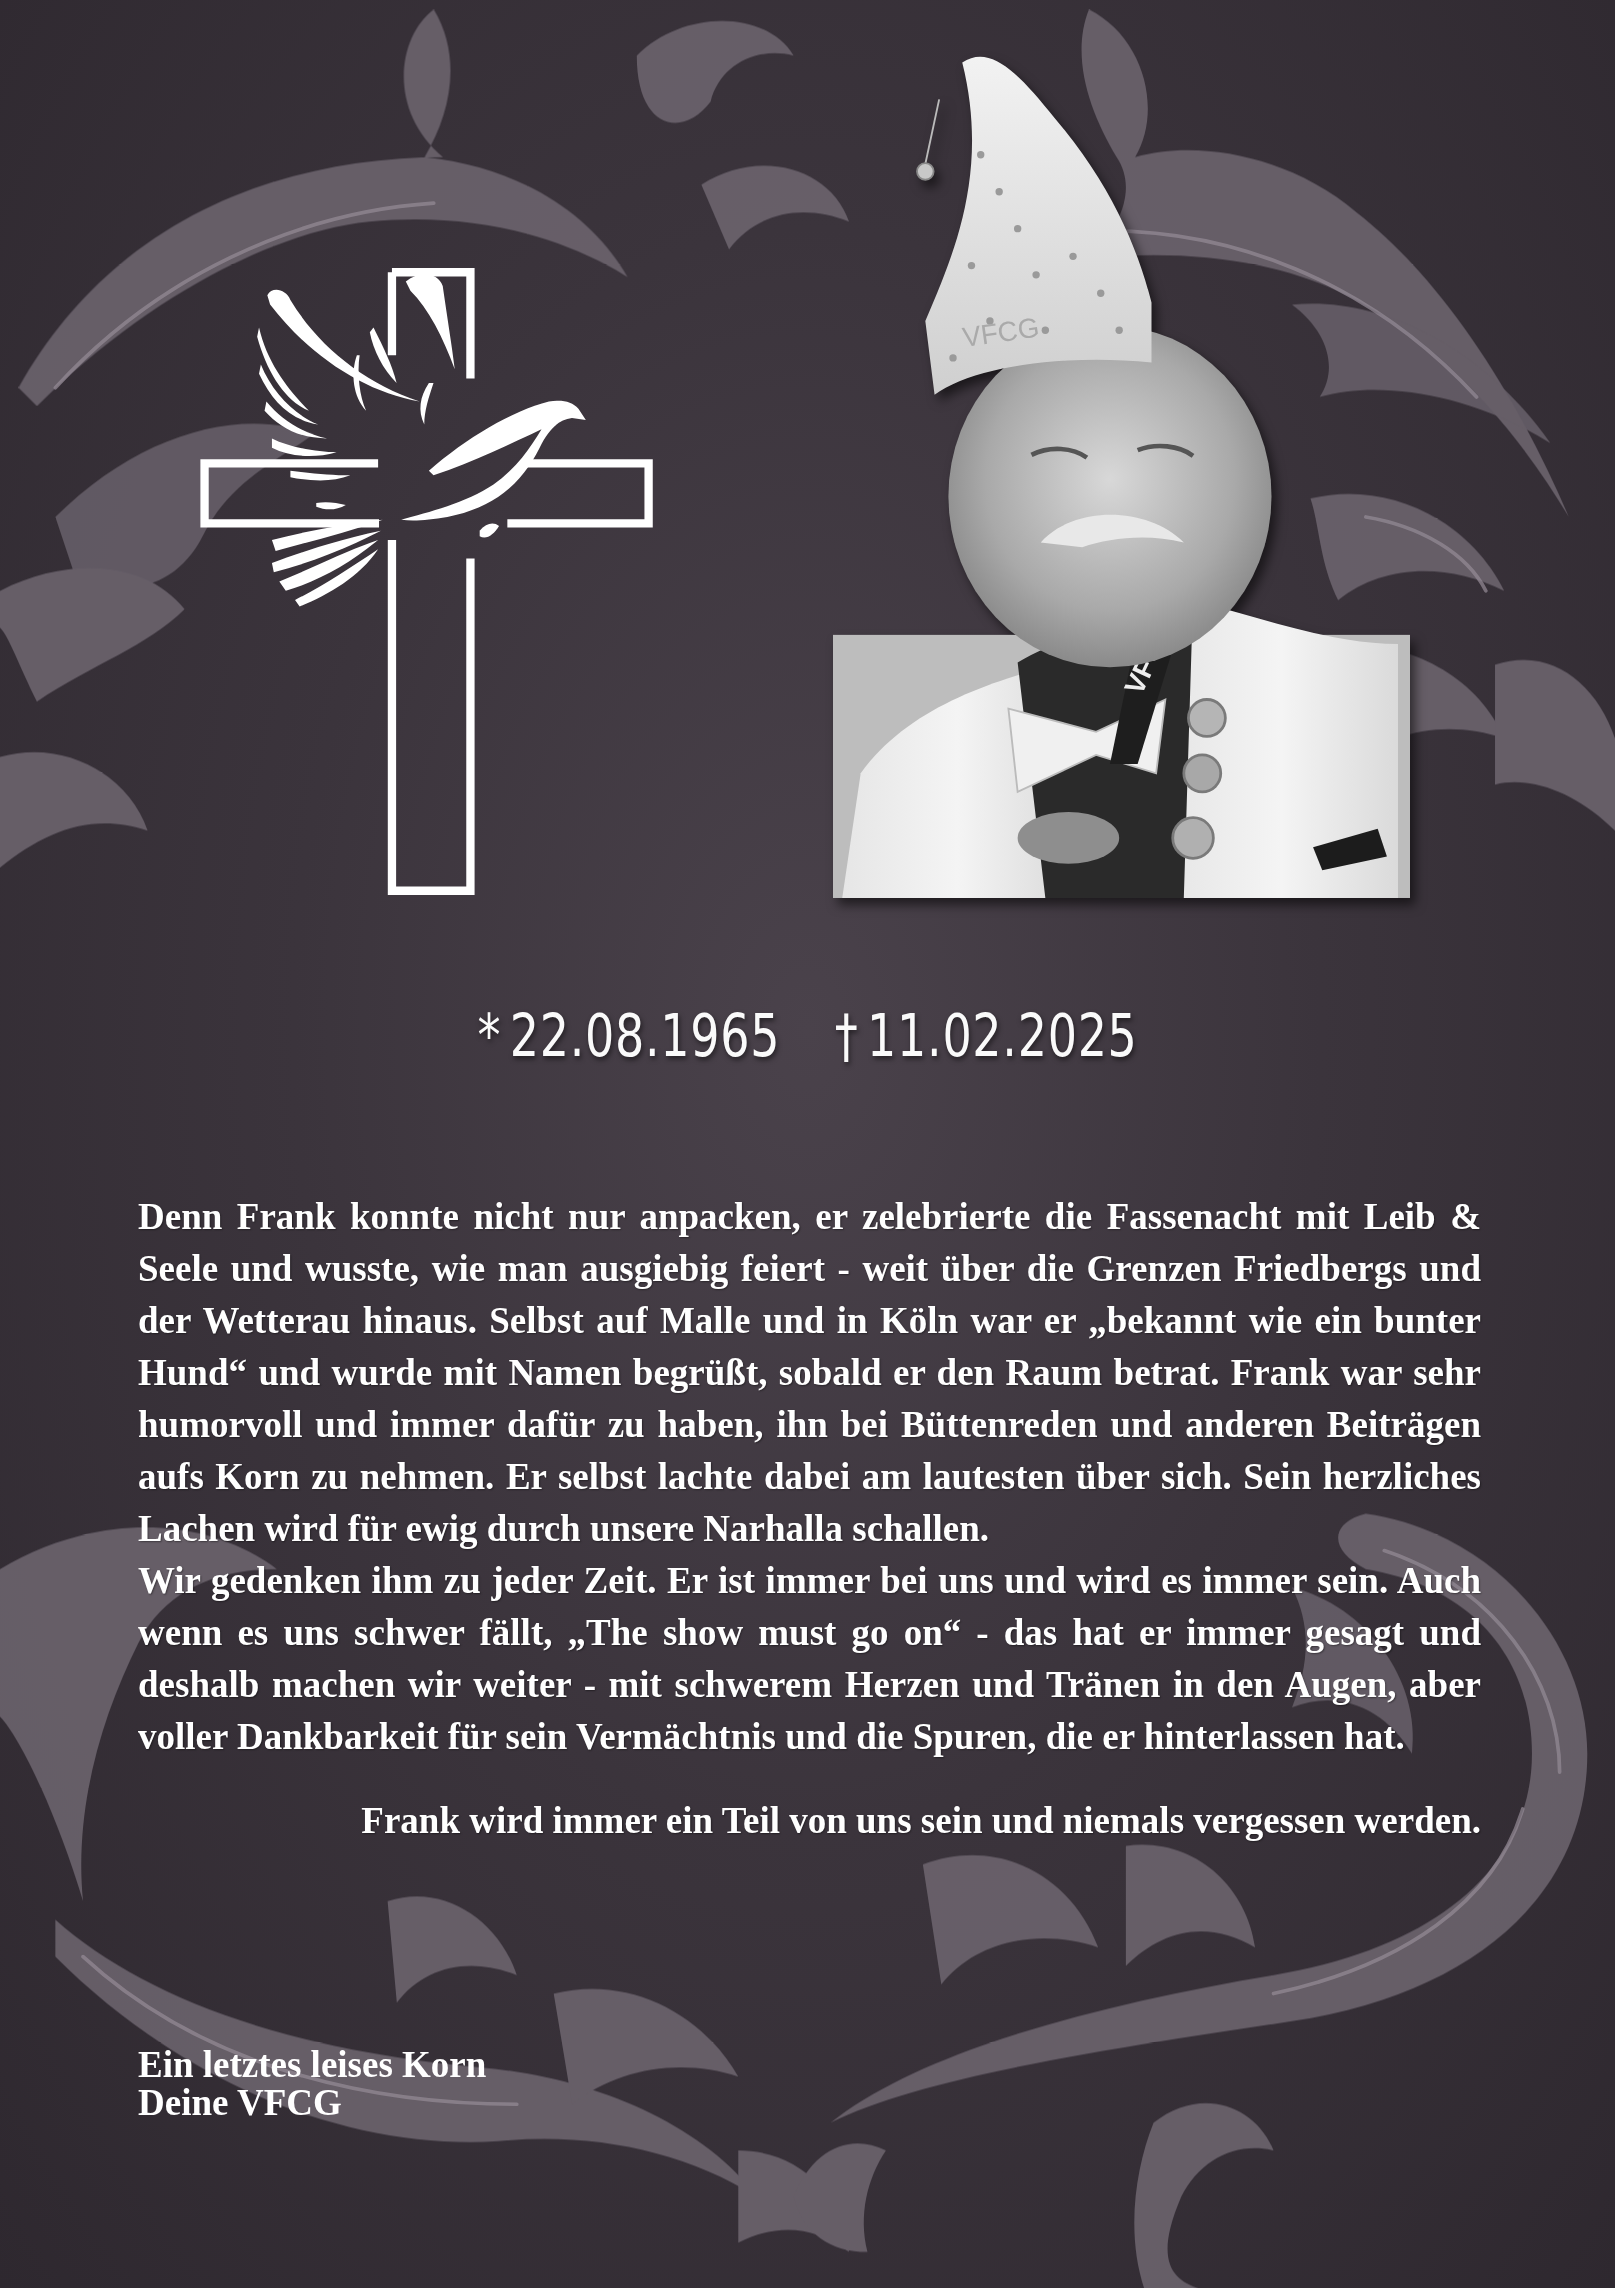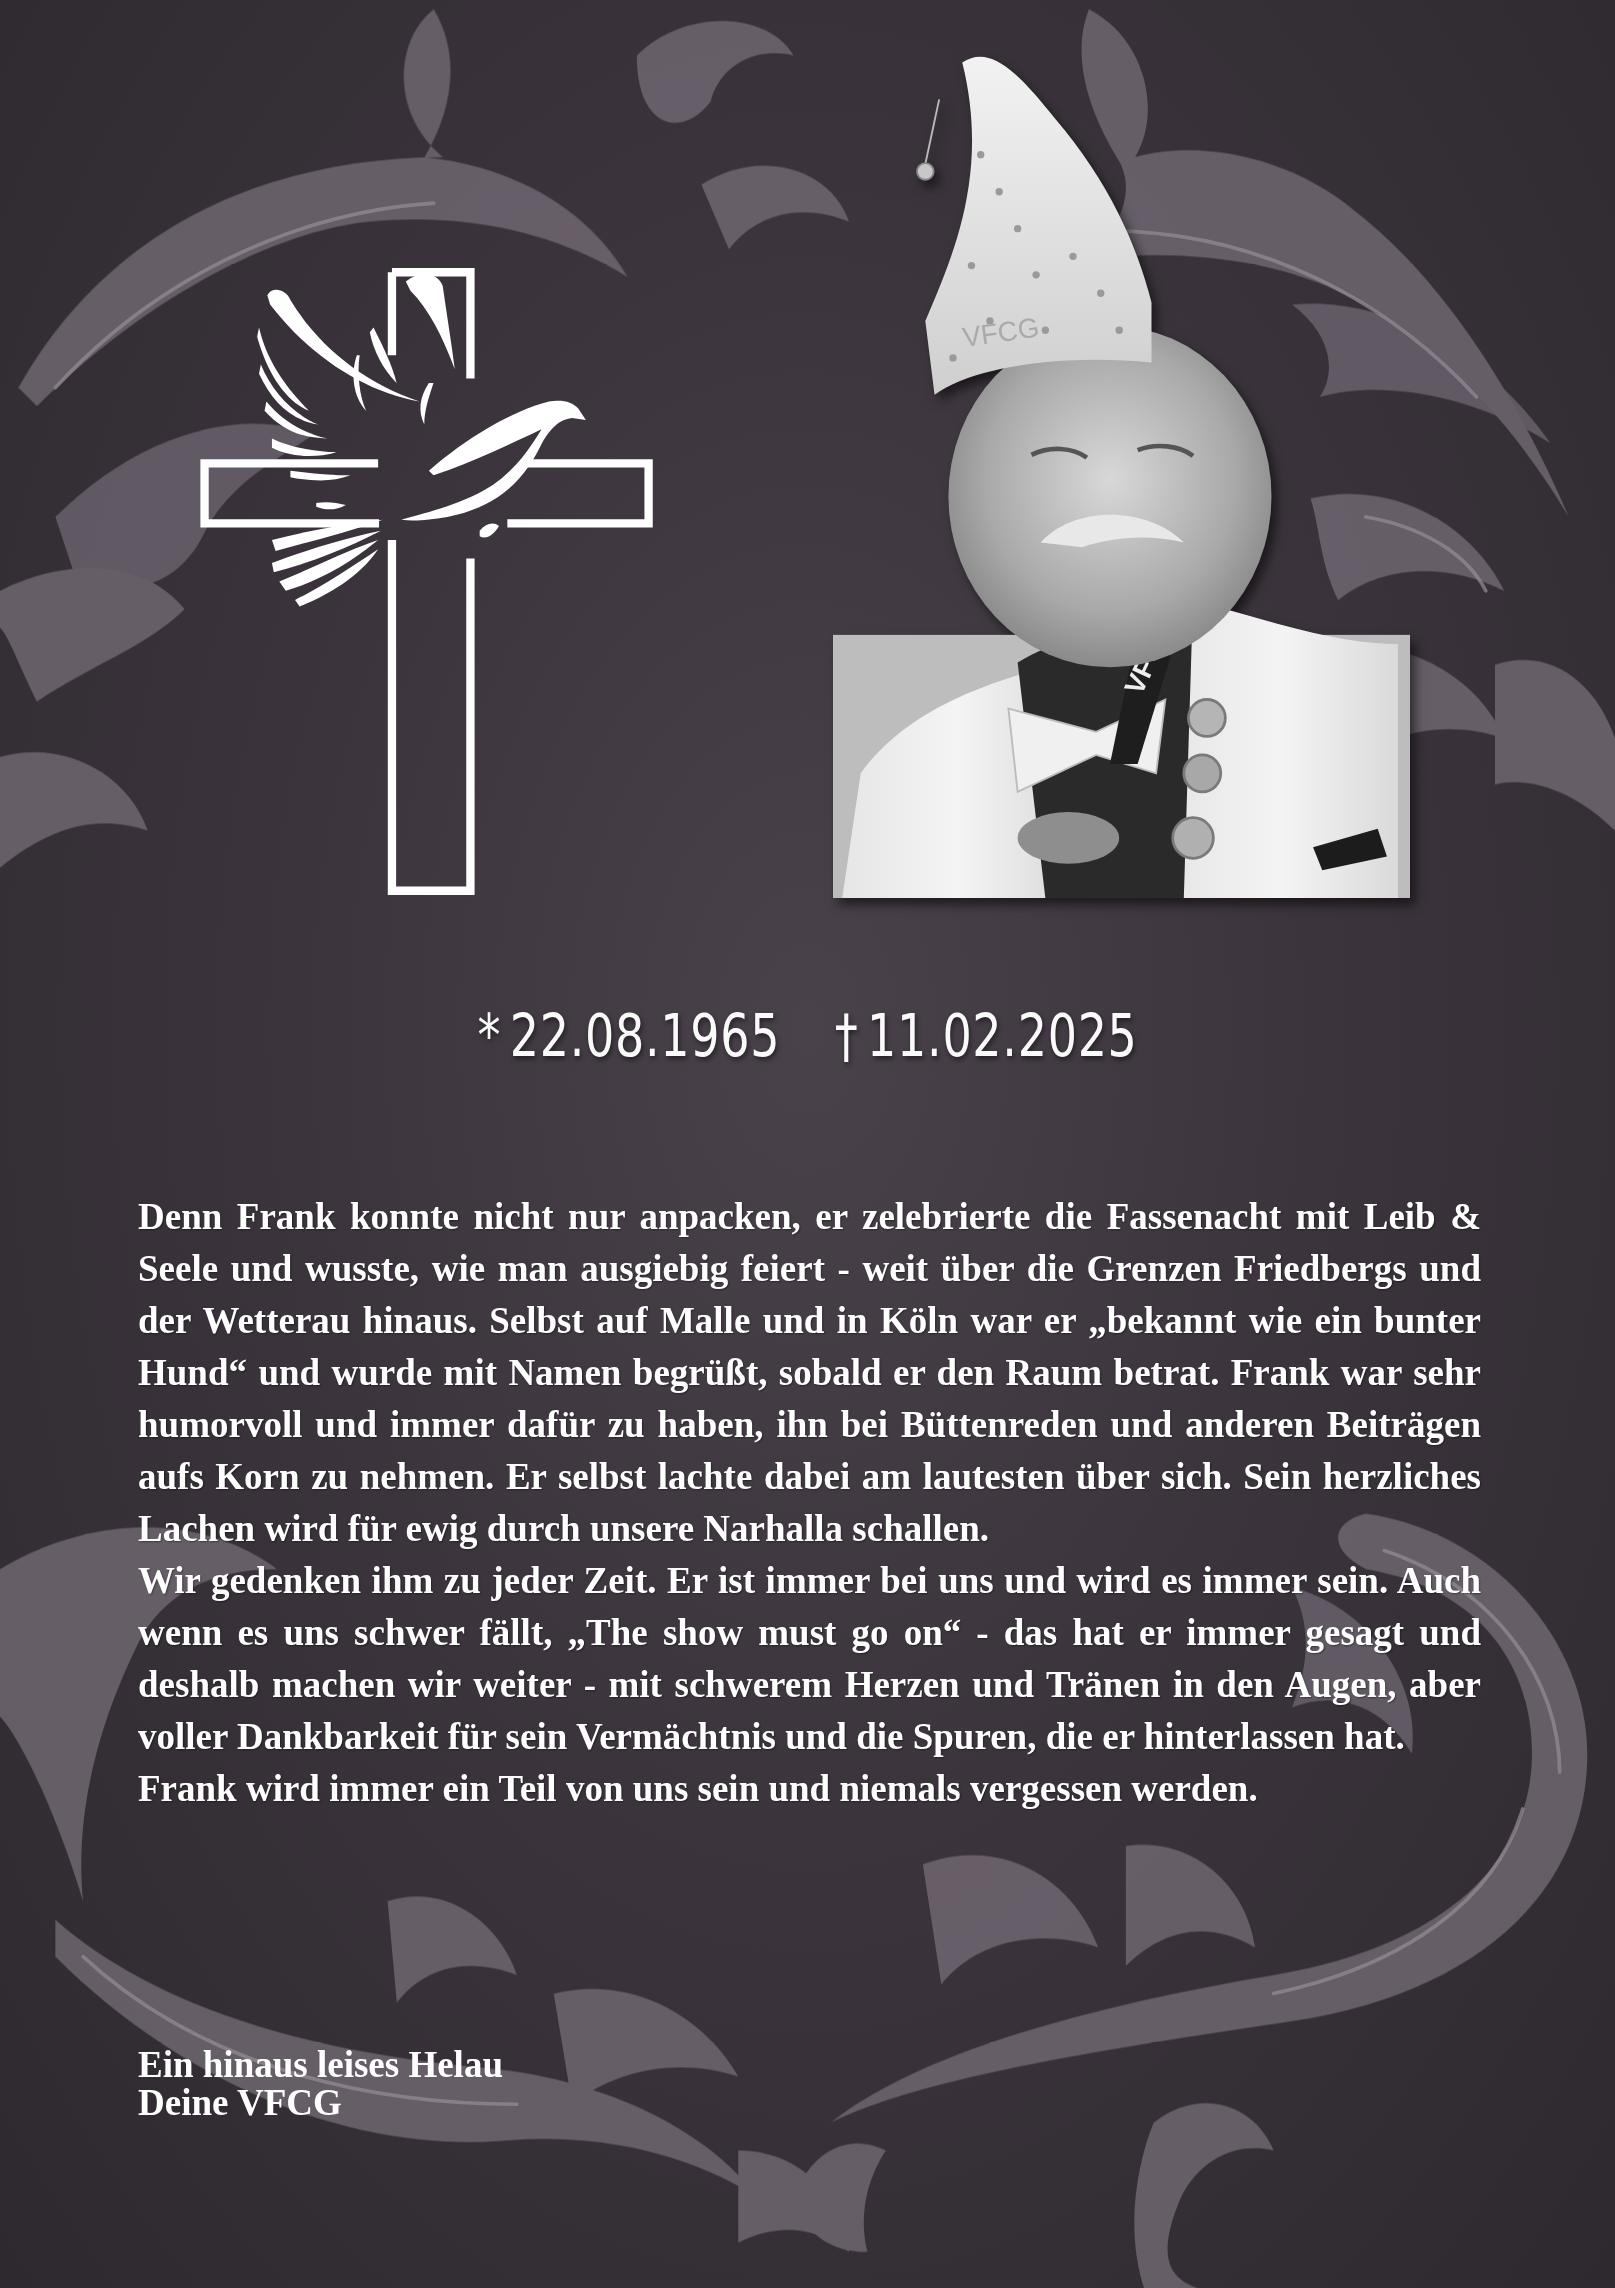--- a/index.html
+++ b/index.html
@@ -34,21 +34,21 @@
   .dates span { margin:0 5.5px; }
   .body-text {
     position:absolute; left:138px; top:1191px; width:1343px;
     color:#ffffff; font-weight:bold;
     font-family:"Liberation Serif", serif;
     font-size:37px; line-height:52px;
     text-align:justify;
     text-shadow: 0.9px 0.9px 1.8px rgba(0,0,0,0.4);
   }
   .body-text p { margin:0; }
-  .body-text p.last { text-align:left; }
+  .body-text p.last { text-align:right;margin-top:32px; }
   .closing {
     position:absolute; left:138px; top:2046px;
     color:#ffffff; font-weight:bold;
     font-family:"Liberation Serif", serif;
     font-size:37px; line-height:38px;
   }
 </style>
 </head>
 <body>
 
@@ -202,17 +202,17 @@
     <span>†</span><span>11.02.2025</span>
   </div>
 
   <div class="body-text">
     <p>Denn Frank konnte nicht nur anpacken, er zelebrierte die Fassenacht mit Leib &amp; Seele und wusste, wie man ausgiebig feiert - weit über die Grenzen Friedbergs und der Wetterau hinaus. Selbst auf Malle und in Köln war er „bekannt wie ein bunter Hund“ und wurde mit Namen begrüßt, sobald er den Raum betrat. Frank war sehr humorvoll und immer dafür zu haben, ihn bei Büttenreden und anderen Beiträgen aufs Korn zu nehmen. Er selbst lachte dabei am lautesten über sich. Sein herzliches Lachen wird für ewig durch unsere Narhalla schallen.</p>
     <p>Wir gedenken ihm zu jeder Zeit. Er ist immer bei uns und wird es immer sein. Auch wenn es uns schwer fällt, „The show must go on“ - das hat er immer gesagt und deshalb machen wir weiter - mit schwerem Herzen und Tränen in den Augen, aber voller Dankbarkeit für sein Vermächtnis und die Spuren, die er hinterlassen hat.</p>
     <p class="last">Frank wird immer ein Teil von uns sein und niemals vergessen werden.</p>
   </div>
 
   <div class="closing">
-    <div>Ein hinaus leises Helau</div>
+    <div>Ein letztes leises Korn</div>
     <div>Deine VFCG</div>
   </div>
 </div>
 
 
 </body></html>

